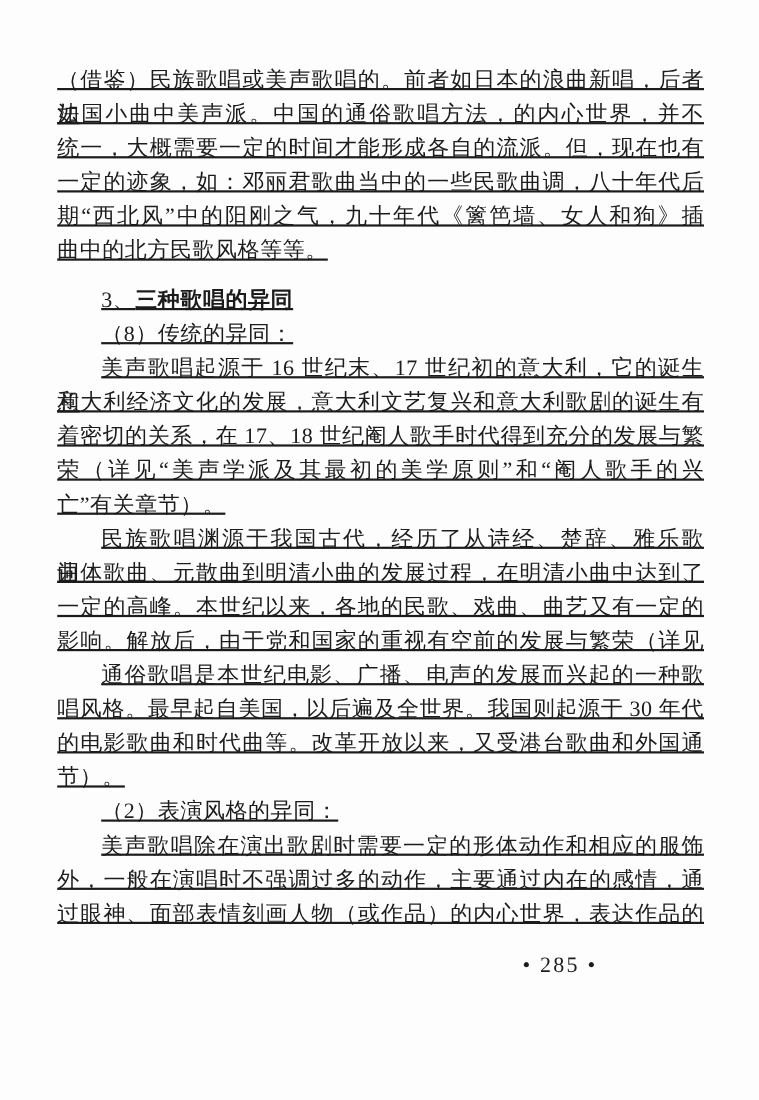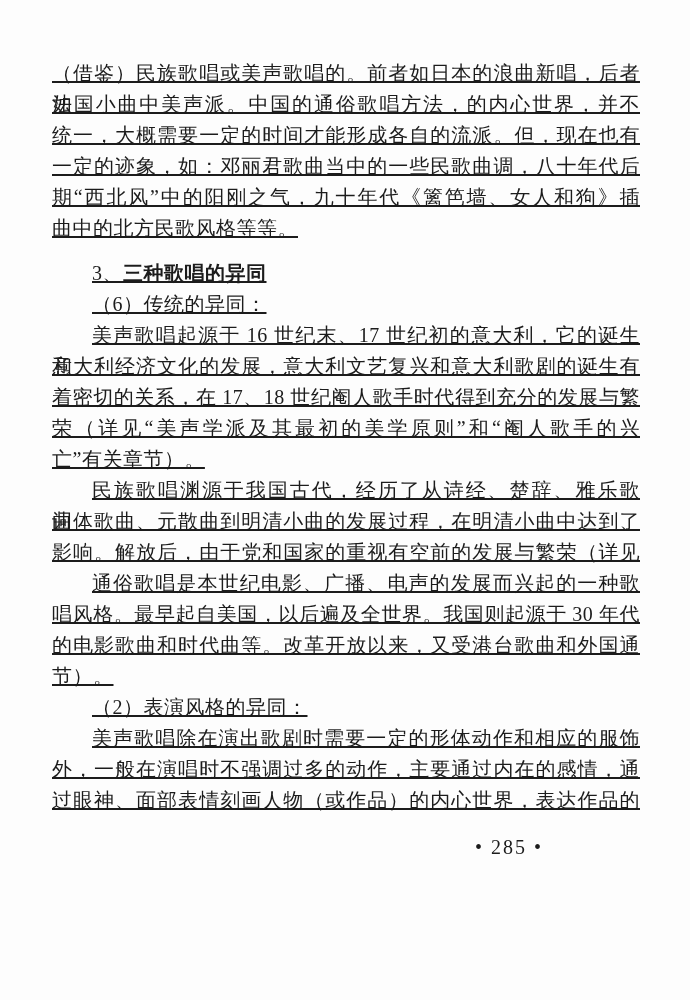--- a/index.html
+++ b/index.html
@@ -61,28 +61,29 @@
 
 <div class="page">
   <div class="text-block">
       <div class="line fill">（借鉴）民族歌唱或美声歌唱的。前者如日本的浪曲新唱，后者如</div>
       <div class="line fill">法国小曲中美声派。中国的通俗歌唱方法，的内心世界，并不</div>
       <div class="line fill">统一，大概需要一定的时间才能形成各自的流派。但，现在也有</div>
       <div class="line fill">一定的迹象，如：邓丽君歌曲当中的一些民歌曲调，八十年代后</div>
       <div class="line fill">期“西北风”中的阳刚之气，九十年代《篱笆墙、女人和狗》插</div>
       <div class="line end">曲中的北方民歌风格等等。</div>
       <div class="line heading indent gap"><span class="prefix">3、</span><span class="title">三种歌唱的异同</span></div>
-      <div class="line indent end">（6）传统的异同：</div>
+      <div class="line indent end">（8）传统的异同：</div>
       <div class="line indent fill">美声歌唱起源于 16 世纪末、17 世纪初的意大利，它的诞生和</div>
       <div class="line fill">意大利经济文化的发展，意大利文艺复兴和意大利歌剧的诞生有</div>
       <div class="line fill">着密切的关系，在 17、18 世纪阉人歌手时代得到充分的发展与繁</div>
       <div class="line fill">荣（详见“美声学派及其最初的美学原则”和“阉人歌手的兴</div>
       <div class="line end">亡”有关章节）。</div>
       <div class="line indent fill">民族歌唱渊源于我国古代，经历了从诗经、楚辞、雅乐歌曲、</div>
       <div class="line fill">词体歌曲、元散曲到明清小曲的发展过程，在明清小曲中达到了</div>
+      <div class="line fill">一定的高峰。本世纪以来，各地的民歌、戏曲、曲艺又有一定的</div>
       <div class="line fill">影响。解放后，由于党和国家的重视有空前的发展与繁荣（详见</div>
       <div class="line indent fill">通俗歌唱是本世纪电影、广播、电声的发展而兴起的一种歌</div>
       <div class="line fill">唱风格。最早起自美国，以后遍及全世界。我国则起源于 30 年代</div>
       <div class="line fill">的电影歌曲和时代曲等。改革开放以来，又受港台歌曲和外国通</div>
       <div class="line end">节）。</div>
       <div class="line indent end">（2）表演风格的异同：</div>
       <div class="line indent fill">美声歌唱除在演出歌剧时需要一定的形体动作和相应的服饰</div>
       <div class="line fill">外，一般在演唱时不强调过多的动作，主要通过内在的感情，通</div>
       <div class="line fill">过眼神、面部表情刻画人物（或作品）的内心世界，表达作品的</div>
     </div>

